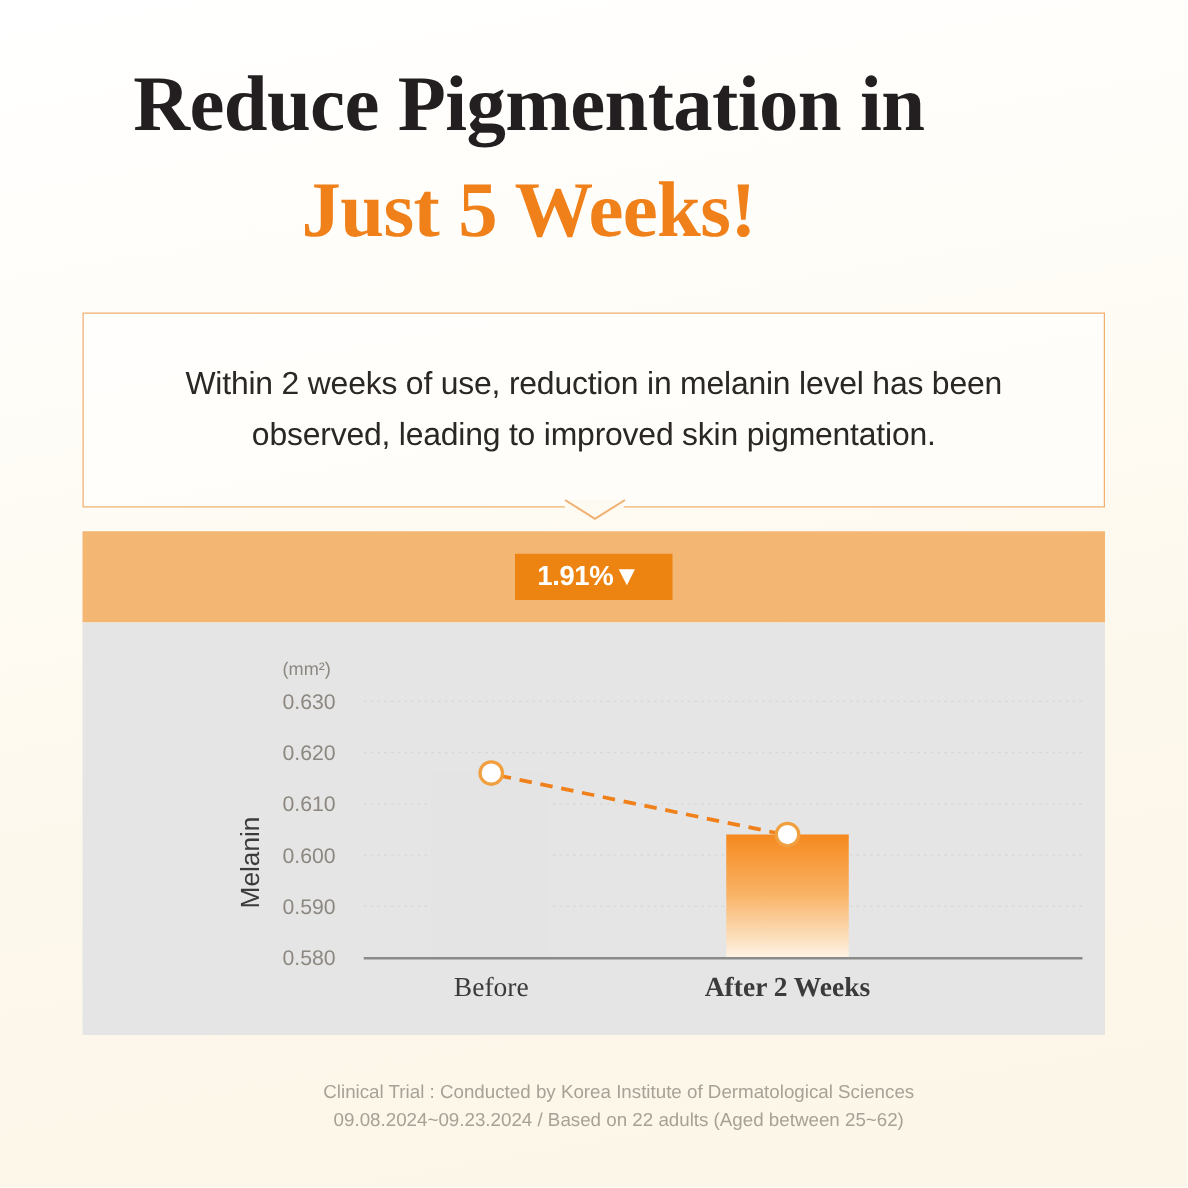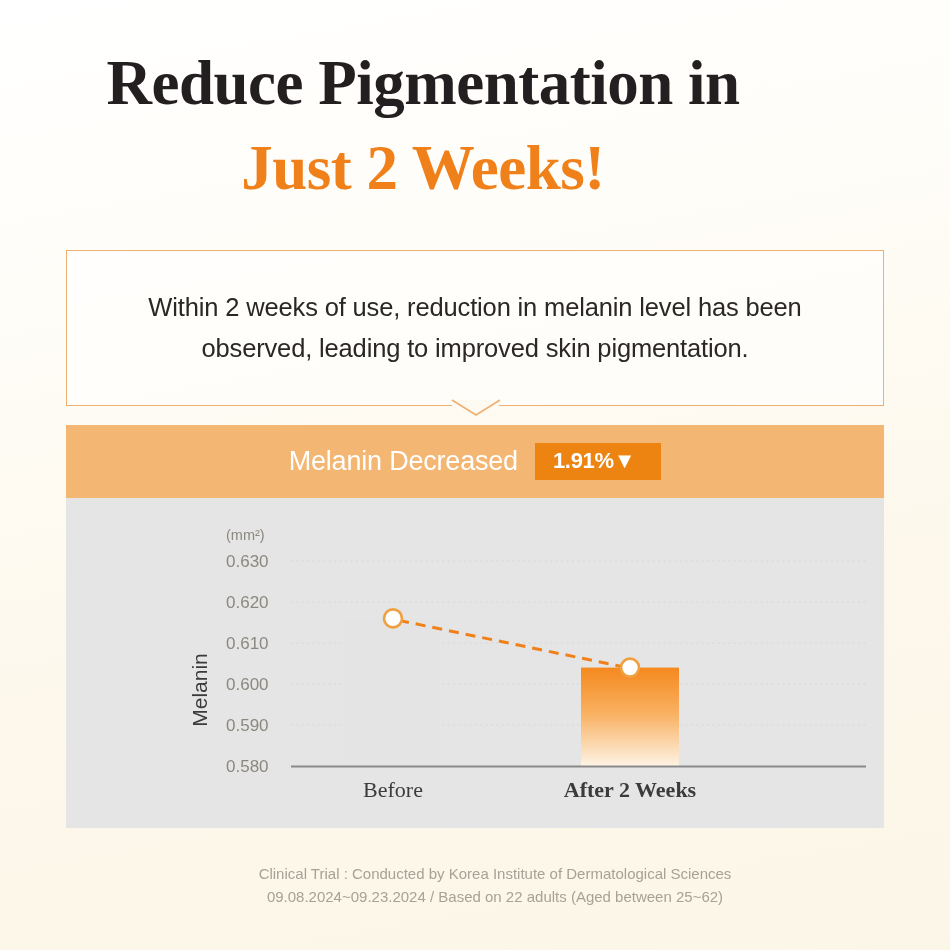--- a/index.html
+++ b/index.html
@@ -139,33 +139,32 @@
     font-size: 15px;
     line-height: 1.55;
   }
   .footer-line { display: block; padding-left: 40px; }
 </style>
 </head>
 <body>
 
 <div class="headline">
   <span class="headline-line1">Reduce Pigmentation in</span>
-  <span class="headline-line2">Just 2 Weeks!</span>
+  <span class="headline-line2">Just 5 Weeks!</span>
 </div>
 
 <div class="callout">
   <div class="callout-text">Within 2 weeks of use, reduction in melanin level has been observed, leading to improved skin pigmentation.</div>
 </div>
 <div class="notch-mask"></div>
 <svg class="notch-svg" viewBox="0 0 56 18">
   <polyline points="4,1 28,16 52,1" fill="none" stroke="#F0B070" stroke-width="1.6"></polyline>
 </svg>
 
 <div class="banner">
-  <span class="banner-label">Melanin Decreased</span>
   <span class="banner-badge">1.91%▼</span>
 </div>
 
 <div class="chart-panel">
   <svg class="chart-svg" viewBox="0 0 818 330">
     <defs>
       <linearGradient id="orangeBarGrad" x1="0" y1="0" x2="0" y2="1">
         <stop offset="0%" stop-color="#F5891E"></stop>
         <stop offset="48%" stop-color="#F9B264"></stop>
         <stop offset="100%" stop-color="#FDF3E4"></stop>

